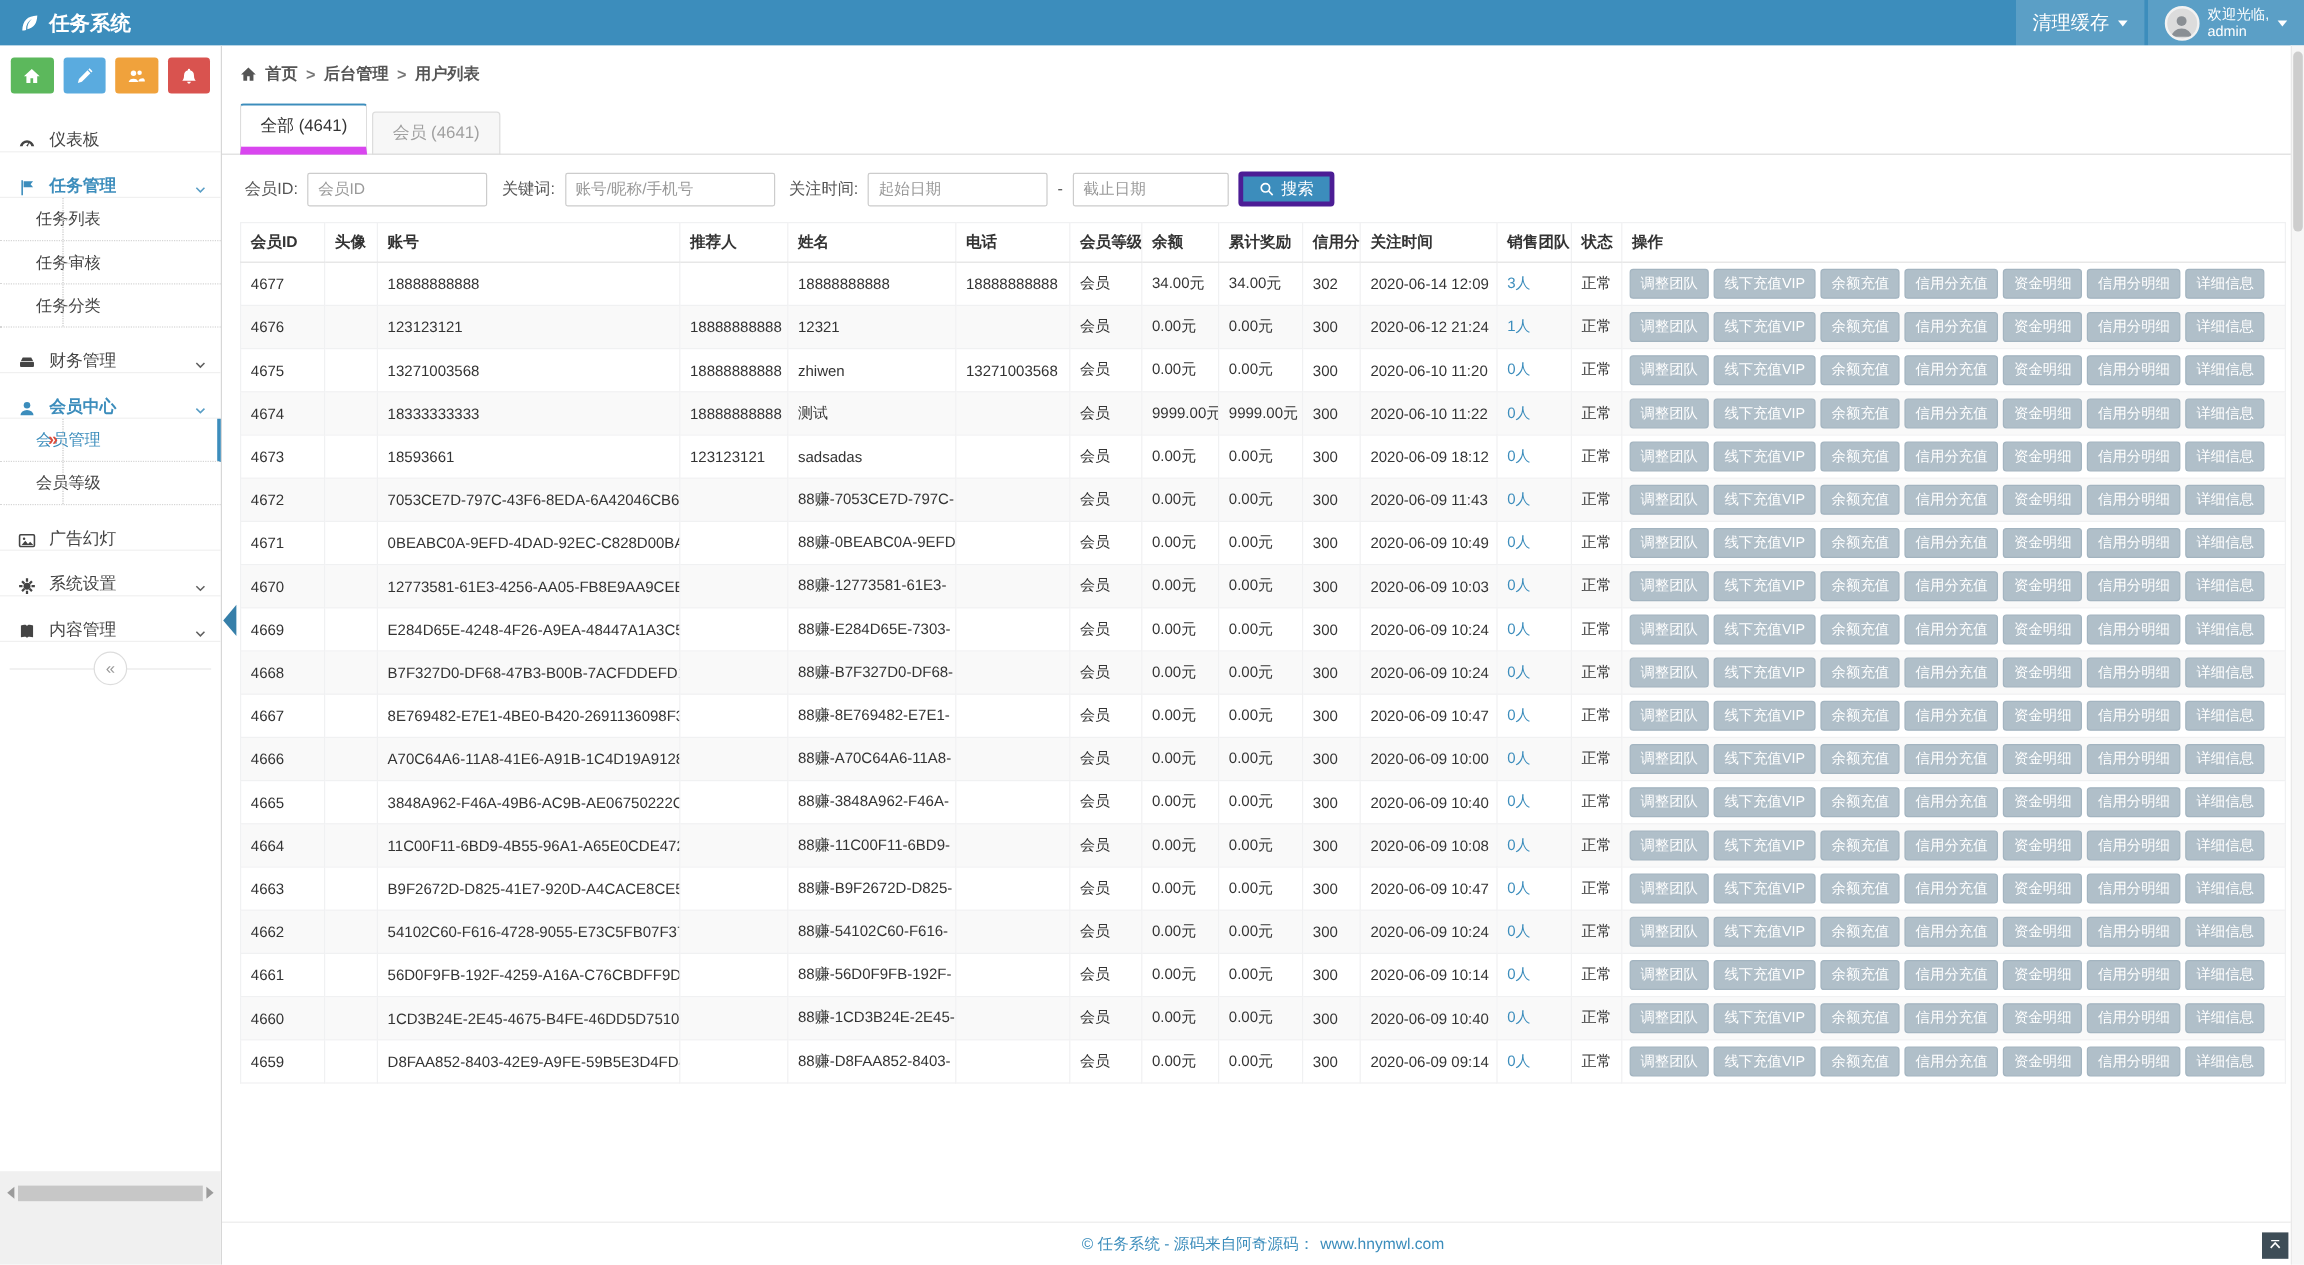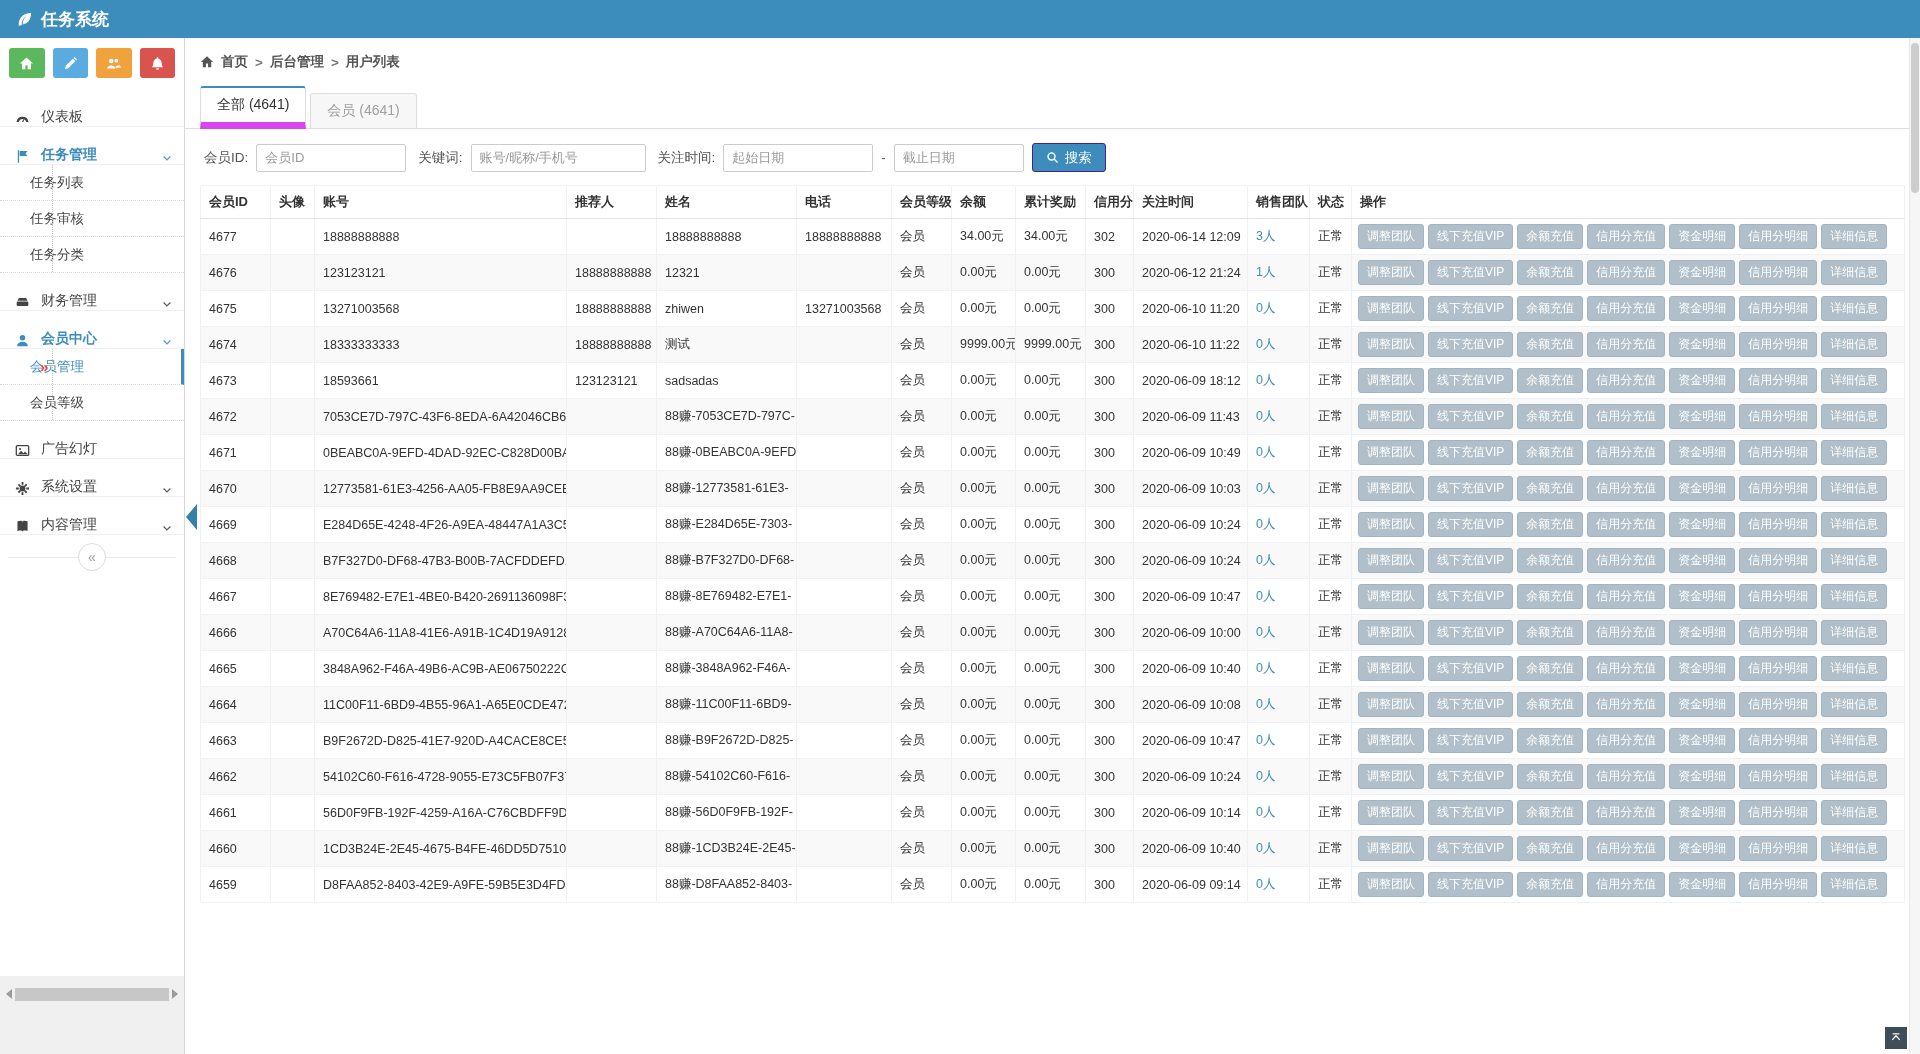--- a/index.html
+++ b/index.html
@@ -55,21 +55,21 @@
   .bc-sep { color:#777; }
   .tabs { display:flex; align-items:flex-end; padding-left:15px; border-bottom:1px solid #ddd; margin-top:10px; }
   .tab { padding:8px 16px; font-size:14px; border:1px solid #ddd; border-radius:3px 3px 0 0; margin-right:4px; margin-bottom:-1px; cursor:pointer; }
   .tab.active { border-top:2px solid #3c8dbc; background:#fff; border-bottom:7px solid #d946ef; color:#333; }
   .tab.inactive { background:#f7f7f7; color:#a0a0a0; }
   .filters { display:flex; align-items:center; gap:8px; padding:14px 15px 13px; font-size:13.5px; color:#555; }
   .filters label { margin-left:4px; }
   .filters input { height:28px; border:1px solid #ccc; border-radius:2px; padding:0 8px; font-size:13px; color:#333; font-family:inherit; }
   .filters input::placeholder { color:#999; }
   .in-id { width:150px; } .in-kw { width:175px; } .in-start { width:150px; } .in-end { width:130px; }
-  .search-btn { display:flex; align-items:center; gap:6px; height:29px; padding:0 13px; background:#3c8dbc; border:1px solid #4c1d95; border-radius:3px; color:#fff; font-size:13.5px; cursor:pointer; font-family:inherit; }
+  .search-btn { display:flex; align-items:center; gap:6px; height:29px; padding:0 13px; background:#3c8dbc; border:4px solid #4c1d95; border-radius:3px; color:#fff; font-size:13.5px; cursor:pointer; font-family:inherit; }
   .search-btn svg { width:13px; height:13px; }
 
   .table-wrap { padding:0 15px; }
   table { width:100%; border-collapse:collapse; table-layout:fixed; font-size:12.5px; color:#333; }
   th,td { border:1px solid #f0f1f2; padding:9px 8px; text-align:left; white-space:nowrap; overflow:hidden; }
   th { font-size:13px; font-weight:bold; padding:7px 8px; border-bottom:1px solid #e2e2e2; background:#fff; }
   tbody tr:nth-child(even) td { background:#f9f9f9; }
   td.ops { padding:5px 6px; }
   .act-btn { display:inline-block; background:#b0bfc9; color:#fff; border:1px solid #a3b4c0; border-radius:3px; padding:3px 8px; margin-right:4px; font-size:12px; cursor:pointer; font-family:inherit; }
   .team-link { color:#3c8dbc; cursor:pointer; }
@@ -87,20 +87,39 @@
 <body>
 
 <div class="app">
 
   <header class="navbar">
     <div class="logo">
       <svg viewBox="0 0 16 16">
           <path d="M14.2 1.8C6.3 2.2 2.8 5.7 2.4 13.6c1 0 2-.2 3-.5C5.2 9.4 6.8 6.5 10 4.4 7.4 6.9 6.1 9.7 6.4 12.6c5.3-1.3 7.5-4.6 7.8-10.8z"></path>
         </svg>
       <span>任务系统</span>
+    </div>
+    <div class="nav-right">
+      <div class="nav-item">
+        <span>清理缓存</span>
+        <span class="caret"></span>
+      </div>
+      <div class="nav-item">
+        <span class="avatar">
+          <svg viewBox="0 0 16 16">
+              <circle cx="8" cy="5.5" r="3"></circle>
+              <path d="M2 15a6 5 0 0 1 12 0z"></path>
+            </svg>
+        </span>
+        <span class="welcome">
+          <span>欢迎光临,</span><br>
+          <span>admin</span>
+        </span>
+        <span class="caret"></span>
+      </div>
     </div>
   </header>
 
   <div class="layout">
 
     <aside class="sidebar">
       <div class="top-btns">
           <div class="tb" style="background: rgb(92, 184, 92);">
             <span style="display:flex">
               <svg viewBox="0 0 16 16" style="fill: rgb(255, 255, 255);">
@@ -620,20 +639,24 @@
     <td>0.00元</td>
     <td>300</td>
     <td>2020-06-09 09:14</td>
     <td><span class="team-link">0人</span></td>
     <td>正常</td>
     <td class="ops"><button class="act-btn">调整团队</button><button class="act-btn">线下充值VIP</button><button class="act-btn">余额充值</button><button class="act-btn">信用分充值</button><button class="act-btn">资金明细</button><button class="act-btn">信用分明细</button><button class="act-btn">详细信息</button></td>
   </tr>
             </tbody>
         </table>
       </div>
+      <div class="footer">
+        <span>© 任务系统 - 源码来自阿奇源码：</span>
+        <span class="link">www.hnymwl.com</span>
+      </div>
     </main>
   </div>
 
   <div class="active-pointer"></div>
   <div class="vscroll">
     <div class="vthumb"></div>
   </div>
   <div class="back-top">
     <svg viewBox="0 0 16 16">
         <path d="M3 10.5L8 5l5 5.5" stroke-width="1.8" stroke="#fff"></path>

